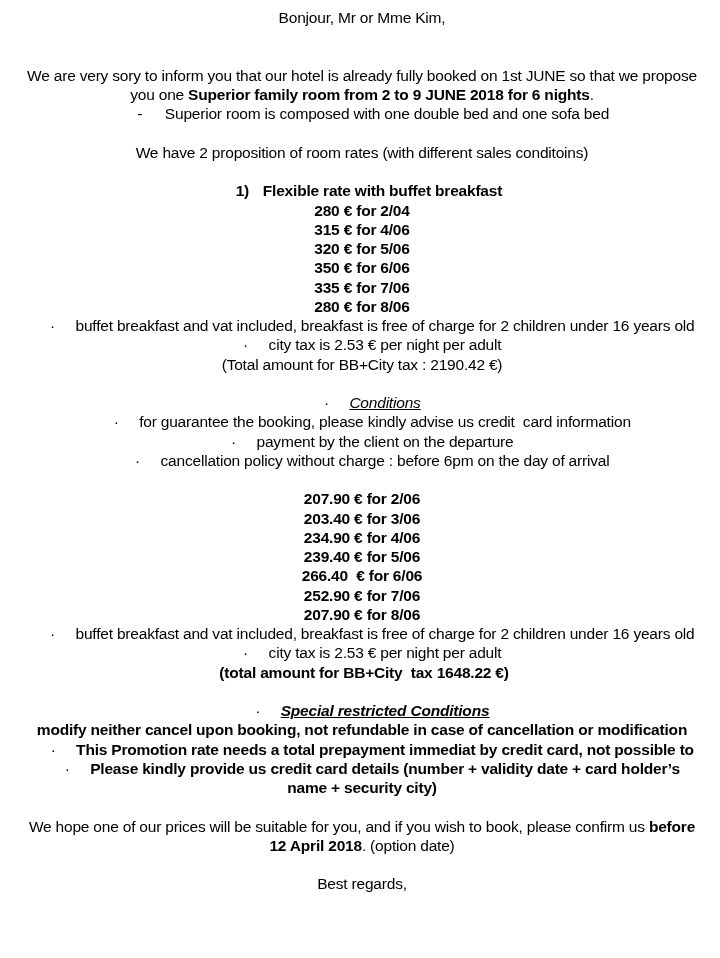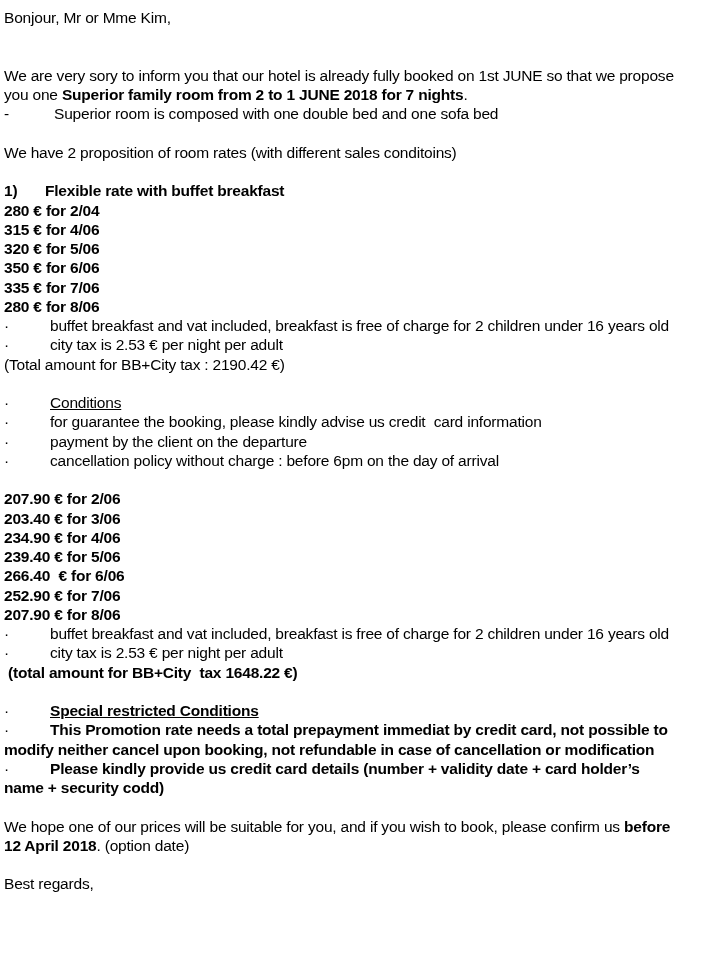--- a/index.html
+++ b/index.html
@@ -2,40 +2,40 @@
 <html><head>
 <meta charset="utf-8">
 <style>
   html, body { margin: 0; padding: 0; background: #ffffff; }
   body {
     width: 720px; height: 958px; overflow: hidden;
     font-family: "Liberation Sans", sans-serif;
     font-size: 15.5px; color: #000;
     letter-spacing: -0.2px;
   }
-  .doc { position: relative; padding: 8px 0 0 4px; }
+  .doc { position: relative; padding: 8px 0 0 4px; text-align: center; }
   .line { height: 19.25px; line-height: 19.25px; white-space: pre; position: relative; }
   .blank { height: 19.25px; }
   .b { font-weight: bold; }
-  .u { text-decoration: underline; }
+  .u { text-decoration: underline; font-style: italic; }
   .bullet { display: inline-block; width: 46px; }
   .bullet-wide { display: inline-block; width: 50px; }
   .num { display: inline-block; width: 41px; }
 </style>
 </head>
 <body>
 
 <div class="doc">
 
   <div class="line">Bonjour, Mr or Mme Kim,</div>
   <div class="blank"></div>
   <div class="blank"></div>
 
   <div class="line">We are very sory to inform you that our hotel is already fully booked on 1st JUNE so that we propose</div>
-  <div class="line"><span>you one </span><span class="b">Superior family room from 2 to 1 JUNE 2018 for 7 nights</span><span>.</span></div>
+  <div class="line"><span>you one </span><span class="b">Superior family room from 2 to 9 JUNE 2018 for 6 nights</span><span>.</span></div>
   <div class="line"><span class="bullet-wide">-</span><span>Superior room is composed with one double bed and one sofa bed</span></div>
   <div class="blank"></div>
 
   <div class="line">We have 2 proposition of room rates (with different sales conditoins)</div>
   <div class="blank"></div>
 
   <div class="line b"><span class="num">1)</span><span>Flexible rate with buffet breakfast</span></div>
   <div class="line b">280 € for 2/04</div>
   <div class="line b">315 € for 4/06</div>
   <div class="line b">320 € for 5/06</div>
@@ -57,24 +57,24 @@
   <div class="line b">234.90 € for 4/06</div>
   <div class="line b">239.40 € for 5/06</div>
   <div class="line b">266.40  € for 6/06</div>
   <div class="line b">252.90 € for 7/06</div>
   <div class="line b">207.90 € for 8/06</div>
   <div class="line"><span class="bullet">·</span><span>buffet breakfast and vat included, breakfast is free of charge for 2 children under 16 years old</span></div>
   <div class="line"><span class="bullet">·</span><span>city tax is 2.53 € per night per adult</span></div>
   <div class="line b"> (total amount for BB+City  tax 1648.22 €)</div>
   <div class="blank"></div>
   <div class="line b"><span class="bullet" style="font-weight:normal">·</span><span class="u">Special restricted Conditions</span></div>
+  <div class="line b">modify neither cancel upon booking, not refundable in case of cancellation or modification</div>
   <div class="line b"><span class="bullet" style="font-weight:normal">·</span><span>This Promotion rate needs a total prepayment immediat by credit card, not possible to</span></div>
-  <div class="line b">modify neither cancel upon booking, not refundable in case of cancellation or modification</div>
   <div class="line b"><span class="bullet" style="font-weight:normal">·</span><span>Please kindly provide us credit card details (number + validity date + card holder’s</span></div>
-  <div class="line b">name + security codd)</div>
+  <div class="line b">name + security city)</div>
   <div class="blank"></div>
 
   <div class="line"><span>We hope one of our prices will be suitable for you, and if you wish to book, please confirm us </span><span class="b">before</span></div>
   <div class="line"><span class="b">12 April 2018</span><span>. (option date)</span></div>
   <div class="blank"></div>
   <div class="line">Best regards,</div>
 
 </div>
 
 </body></html>

